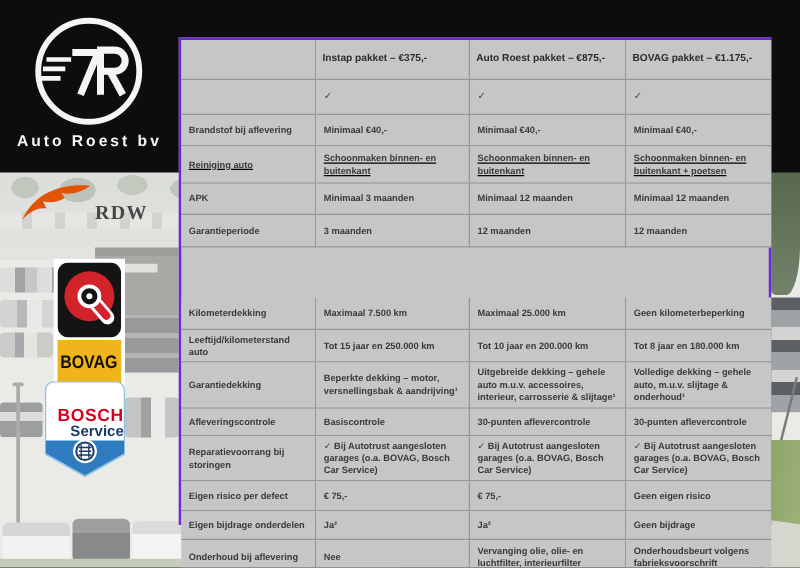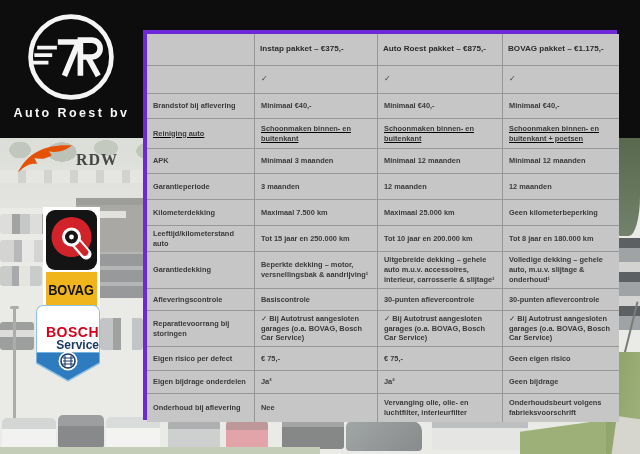--- a/index.html
+++ b/index.html
@@ -12,39 +12,39 @@
   
   .photo{position:absolute;inset:0;}
   .car{position:absolute;border-radius:5px 5px 3px 3px;}
   
   .band{position:absolute;left:0;top:0;width:640px;height:138px;background:#0d0d0d;}
   
   .ar-logo{position:absolute;left:0;top:0;width:143px;height:138px;}
   .ar-name{position:absolute;left:0;top:106px;width:143px;text-align:center;
     color:#f7f7f7;font-size:12.5px;font-weight:600;letter-spacing:2.4px;white-space:nowrap;}
   
-  .rdw{position:absolute;left:16px;top:140px;width:112px;height:40px;display:flex;align-items:center;}
+  .rdw{position:absolute;left:16px;top:140px;width:112px;height:40px;display:flex;align-items:flex-end;}
   .rdw-text{font-family:"Liberation Serif","DejaVu Serif",serif;font-weight:600;
     font-size:16px;color:#474747;letter-spacing:1px;margin-left:2px;}
   
   .bovag{position:absolute;left:43px;top:207px;width:57px;height:108px;background:#fff;
     padding:3px;box-sizing:border-box;}
   .bovag-yellow{position:absolute;left:3px;top:65px;width:51px;height:36px;background:#f0b51c;
     display:flex;align-items:center;justify-content:center;}
   .bovag-word{font-weight:800;font-size:14.5px;color:#111;transform:scaleX(.88);letter-spacing:0;}
   
   .bosch{position:absolute;left:36px;top:305px;width:64px;height:78px;}
   .bosch-top{position:absolute;left:0;top:0;width:64px;height:48px;background:#fff;
     border:1.5px solid #8fc3e4;border-bottom:none;border-radius:7px 7px 0 0;box-sizing:border-box;
     display:flex;flex-direction:column;align-items:flex-end;justify-content:flex-end;}
   .bosch-word{color:#d6001c;font-weight:800;font-size:14px;letter-spacing:.5px;line-height:1;}
   .bosch-service{color:#1a3a6b;font-weight:700;font-size:12px;line-height:1.1;margin-bottom:1px;}
   
   .pkg-table{position:absolute;left:143px;top:30px;width:474px;height:390px;
-    border:4px solid #6d28d9;box-sizing:border-box;background:#c6c6c6;}
+    border:2px solid #6d28d9;box-sizing:border-box;background:#c6c6c6;}
   .trow{display:grid;grid-template-columns:108px 123px 125px 116px;}
   .tc{border-right:1px solid #979797;border-bottom:1px solid #979797;background:#c6c6c6;
     padding:2px 6px;display:flex;align-items:center;font-size:7.4px;font-weight:700;
     color:#3a3a3a;line-height:1.35;box-sizing:border-box;overflow:hidden;height:100%;}
   .tc:nth-child(4){border-right:none;}
   .trow:last-child .tc{border-bottom:none;}
   .hdr .tc{font-size:8.1px;color:#2c2c2c;white-space:nowrap;padding:2px 5px;}
   .chk .tc{font-size:8px;color:#444;}
 </style>
 </head>
@@ -175,21 +175,21 @@
       <div class="tc">Minimaal 12 maanden</div>
     </div>
 
     <div class="trow" style="height:26px;">
       <div class="tc">Garantieperiode</div>
       <div class="tc">3 maanden</div>
       <div class="tc">12 maanden</div>
       <div class="tc">12 maanden</div>
     </div>
 
-    <div class="trow" style="height:26px;">
+    <div class="trow" style="height:26px;margin-top:40px;">
       <div class="tc">Kilometerdekking</div>
       <div class="tc">Maximaal 7.500 km</div>
       <div class="tc">Maximaal 25.000 km</div>
       <div class="tc">Geen kilometerbeperking</div>
     </div>
 
     <div class="trow" style="height:26px;">
       <div class="tc">Leeftijd/kilometerstand auto</div>
       <div class="tc">Tot 15 jaar en 250.000 km</div>
       <div class="tc">Tot 10 jaar en 200.000 km</div>

